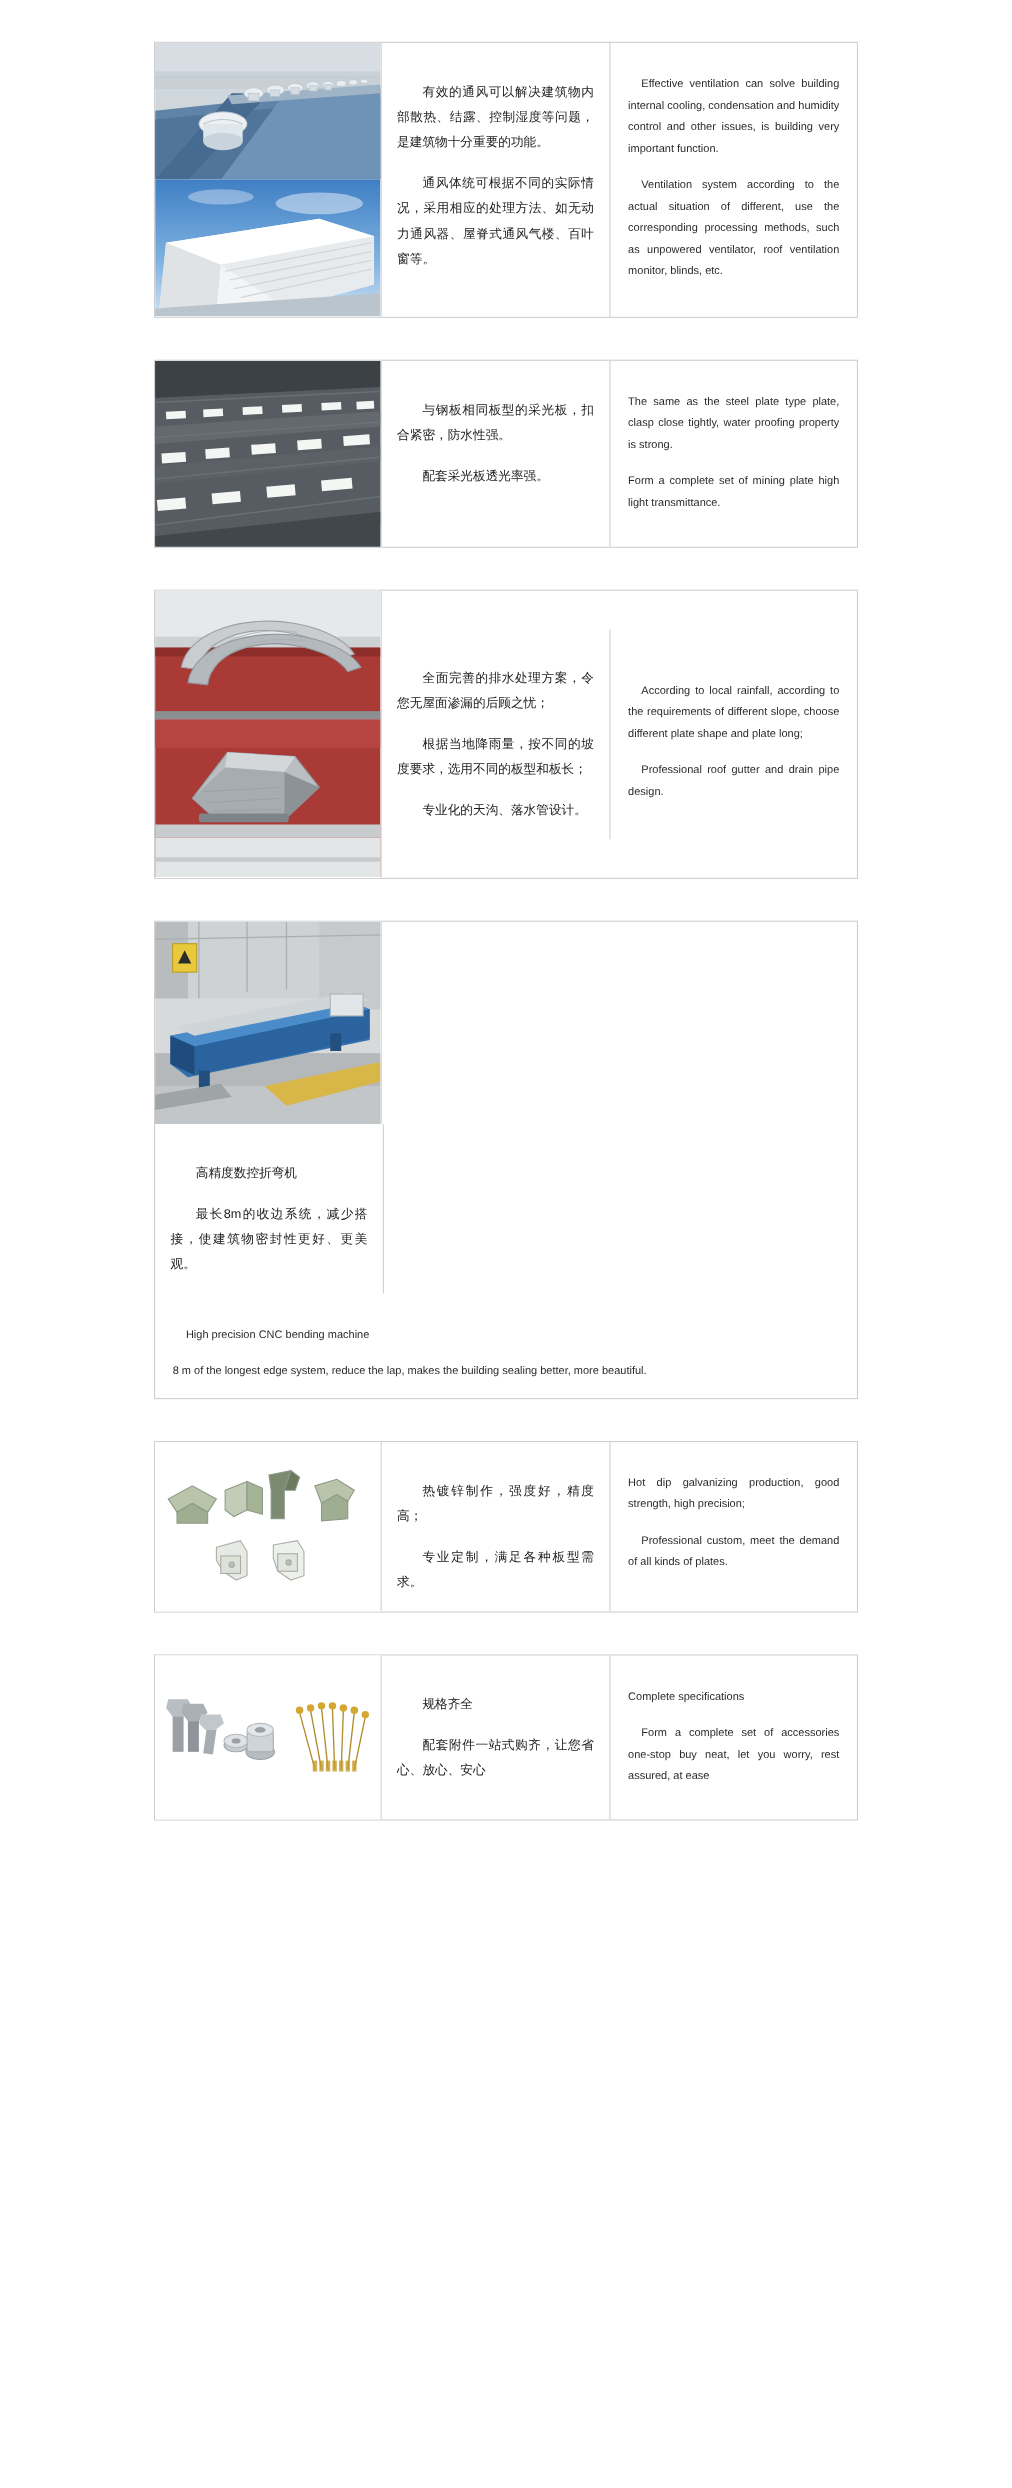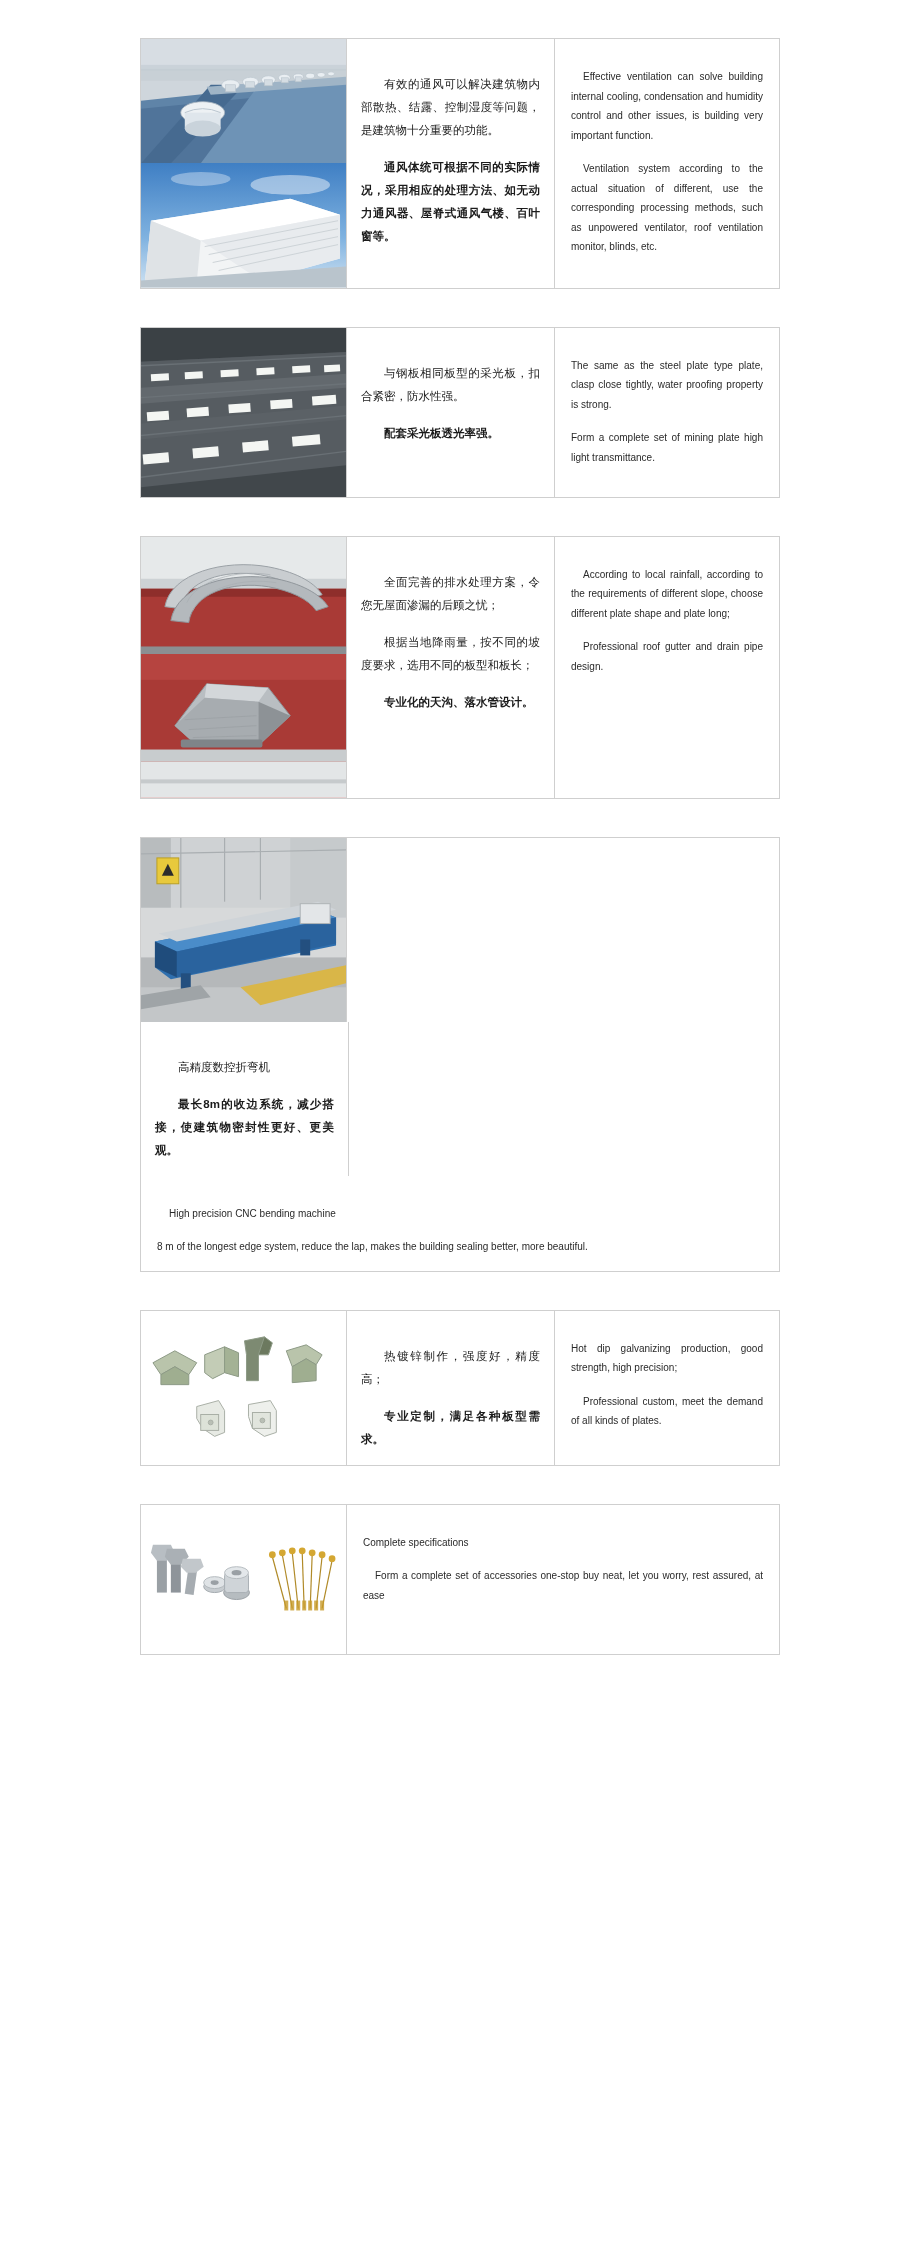--- a/index.html
+++ b/index.html
@@ -61,39 +61,39 @@
     padding: 28px 16px 14px 16px;
     font-size: 10px;
     line-height: 1.95;
     color: #2a2a2a;
     text-align: justify;
   }
   .col-cn p {
     margin: 0 0 14px 0;
     text-indent: 2em;
   }
-  .col-cn p:last-child { margin-bottom: 0; font-weight: bold; }
+  .col-cn p:last-child { margin-bottom: 0; }
   .col-en p {
     margin: 0 0 14px 0;
     text-indent: 1.2em;
   }
   .col-en p:last-child { margin-bottom: 0; }
   .col-en p.noindent { text-indent: 0; }
 
   
   .art {
     width: 100%;
     display: block;
   }
   .art svg { display: block; width: 100%; height: 100%; }
 
   
   .r1 { min-height: 250px; }
   .r2 { min-height: 170px; }
-  .r3 { min-height: 262px; }
+  .r3 { min-height: 262px; align-items: center; }
   .r4 { min-height: 185px; flex-direction: column; }
   .r5 { min-height: 148px; }
   .r6 { min-height: 150px; }
 </style>
 </head>
 <body>
 
 <div class="page">
 
   <div class="row-spacer"></div>
@@ -426,20 +426,24 @@
             <rect x="150" y="96" width="4" height="10"></rect>
             <rect x="156" y="96" width="4" height="10"></rect>
             <rect x="162" y="96" width="4" height="10"></rect>
             <rect x="168" y="96" width="4" height="10"></rect>
             <rect x="174" y="96" width="4" height="10"></rect>
             <rect x="180" y="96" width="4" height="10"></rect>
           </g>
         </svg>
       </div>
     </div>
+    <div class="col-cn">
+      <p>规格齐全</p>
+      <p>配套附件一站式购齐，让您省心、放心、安心</p>
+    </div>
     <div class="col-en">
       <p class="noindent">Complete specifications</p>
       <p>Form a complete set of accessories one-stop buy neat, let you worry, rest assured, at ease</p>
     </div>
   </div>
 
   <div class="row-spacer"></div>
 
 </div>
 

